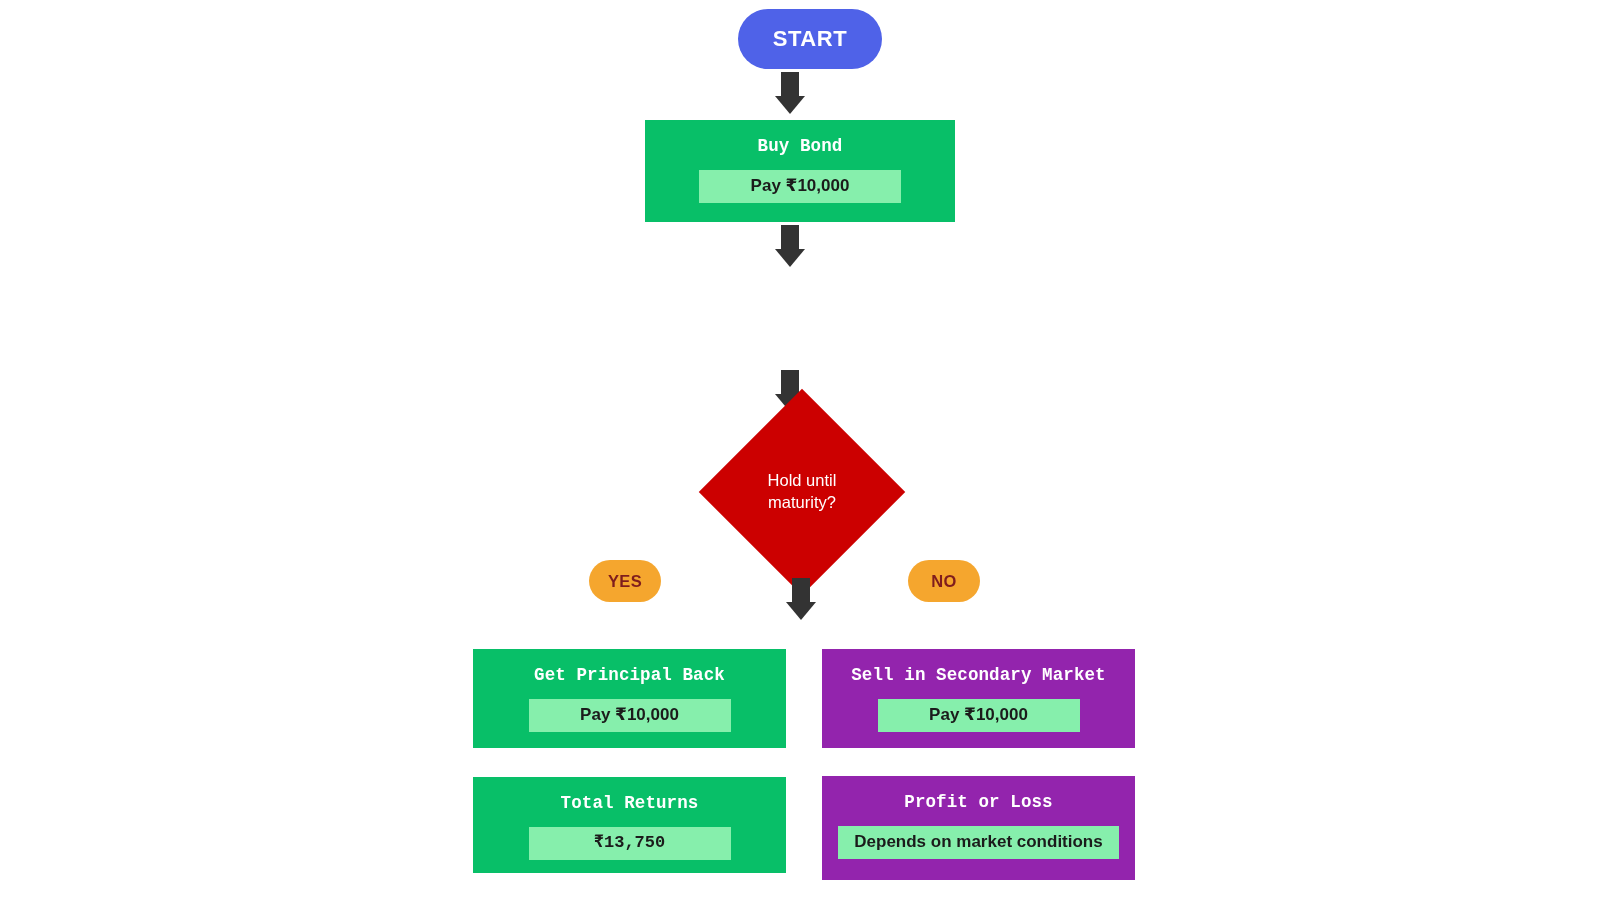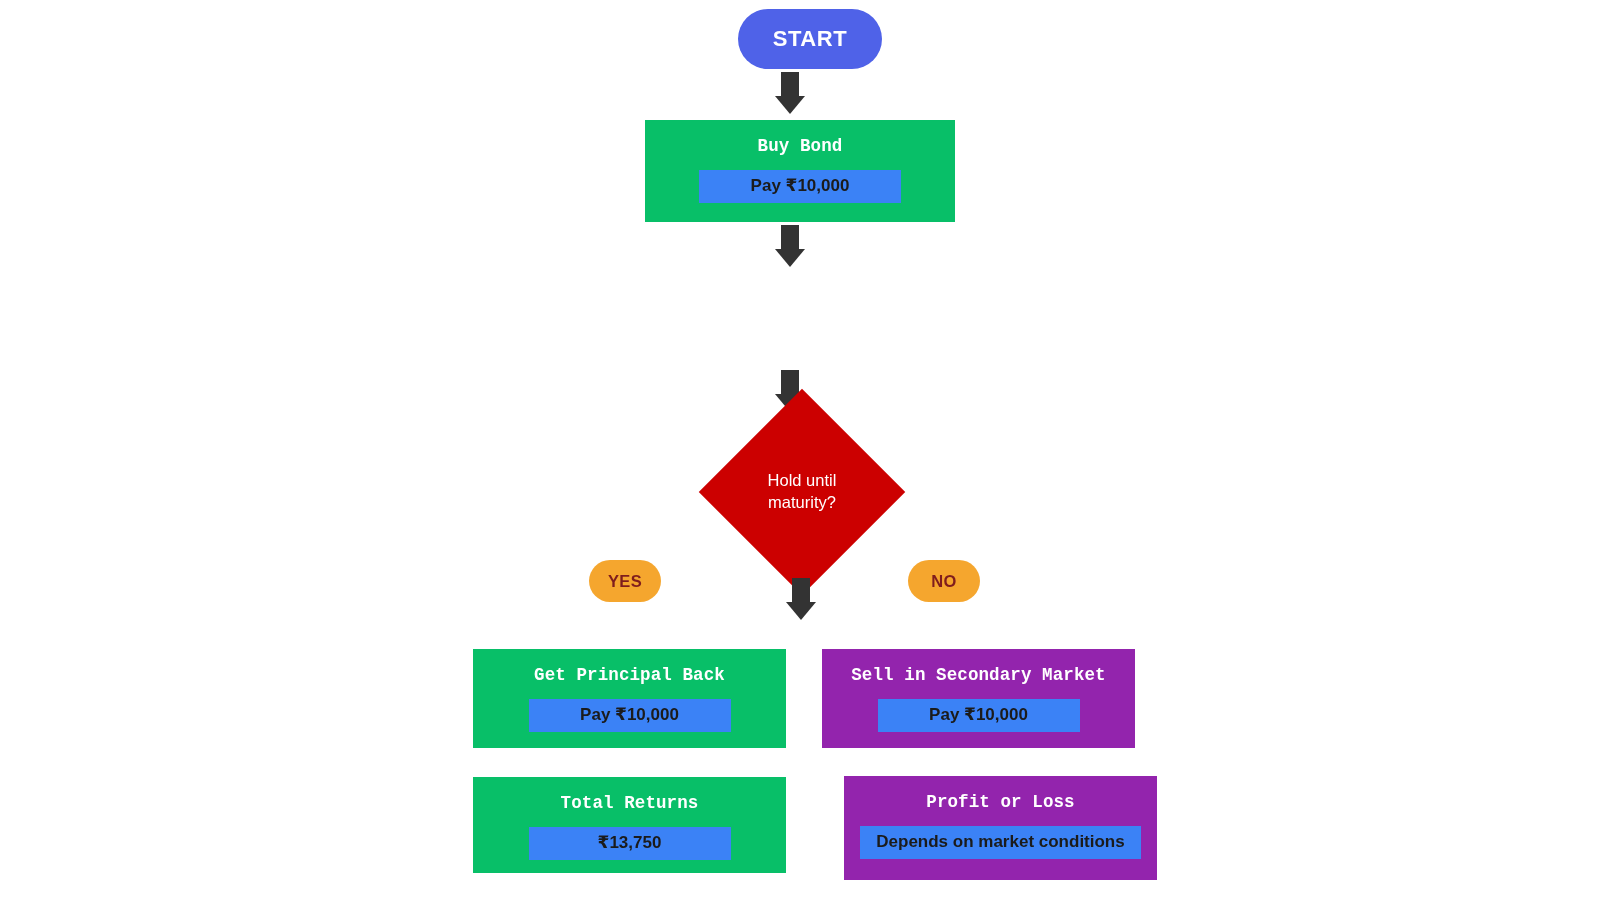--- a/index.html
+++ b/index.html
@@ -50,21 +50,21 @@
     color: #ffffff;
     font-size: 17.5px;
     font-weight: 700;
     line-height: 1.1;
     text-align: center;
     letter-spacing: 0.1px;
     font-family: Liberation Mono, monospace;
   }
   .node-value {
     margin-top: 14px;
-    background: #3b82f6;
+    background: #86efac;
     color: #1b1b1b;
     font-size: 17px;
     font-weight: 700;
     text-align: center;
     padding: 6px 16px 7px 16px;
     line-height: 1.15;
     white-space: nowrap;
     box-sizing: border-box;
   }
 
@@ -182,21 +182,21 @@
     <div class="node-value" style="min-width:202px;">Pay ₹10,000</div>
   </div>
 
   <div class="node purple" style="left:822px; top:649px; width:313px; height:99px;">
     <div class="node-title">Sell in Secondary Market</div>
     <div class="node-value" style="min-width:202px;">Pay ₹10,000</div>
   </div>
 
   <div class="node green" style="left:473px; top:777px; width:313px; height:96px;">
     <div class="node-title">Total Returns</div>
-    <div class="node-value" style="min-width:202px;">₹13,750</div>
-  </div>
-
-  <div class="node purple" style="left:844px; top:776px; width:313px; height:104px;">
+    <div class="node-value" style="min-width:202px;font-family:Liberation Mono, monospace;">₹13,750</div>
+  </div>
+
+  <div class="node purple" style="left:822px; top:776px; width:313px; height:104px;">
     <div class="node-title">Profit or Loss</div>
     <div class="node-value" style="min-width:248px;">Depends on market conditions</div>
   </div>
 
 </div>
 
 </body></html>

